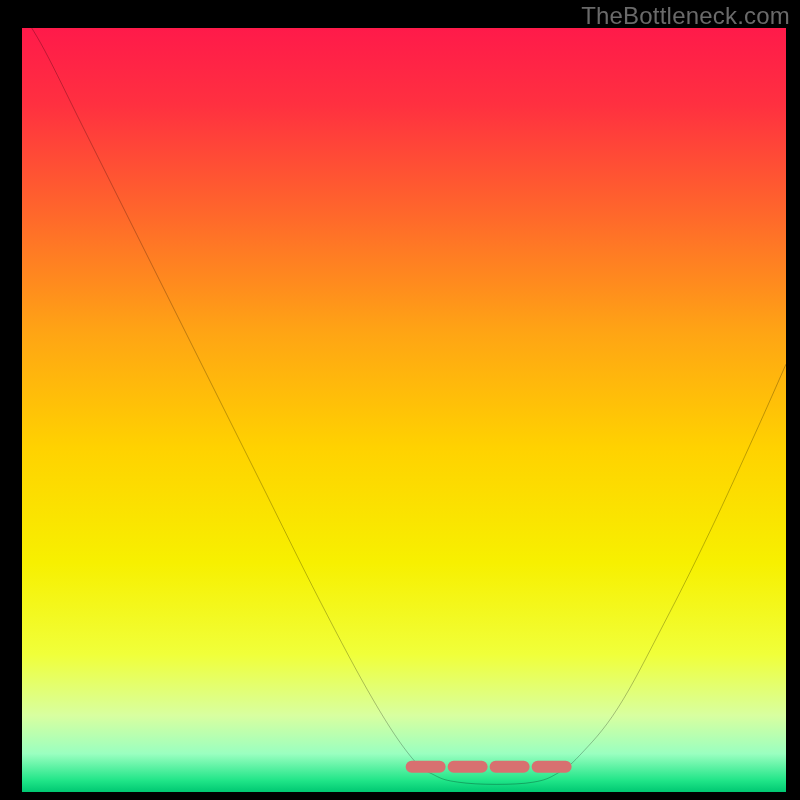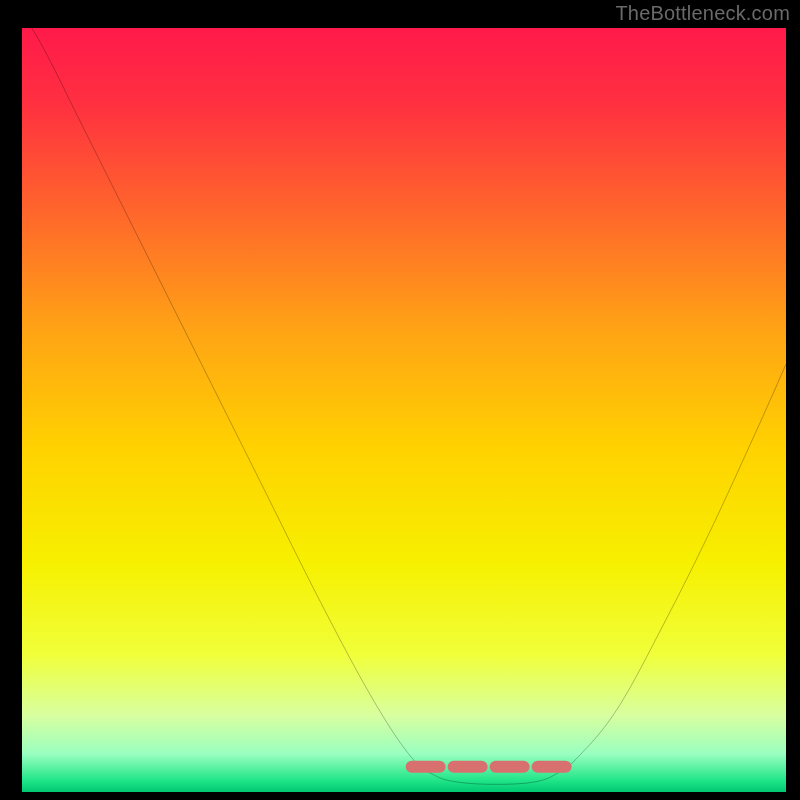--- a/index.html
+++ b/index.html
@@ -26,21 +26,21 @@
   }
   .gradient {
     position: absolute;
     inset: 0;
   }
   .watermark {
     position: absolute;
     top: 2px;
     right: 10px;
     color: #6a6a6a;
-    font-size: 20px;
+    font-size: 24px;
     font-weight: 400;
     letter-spacing: 0.2px;
     z-index: 20;
   }
   svg.curve {
     position: absolute;
     inset: 0;
     z-index: 10;
   }
 </style>

